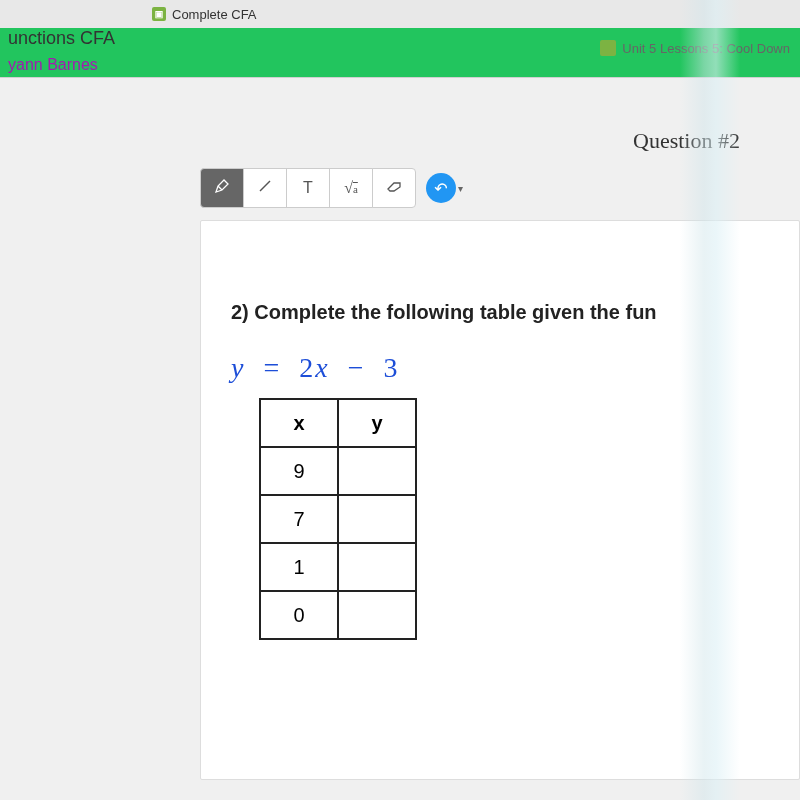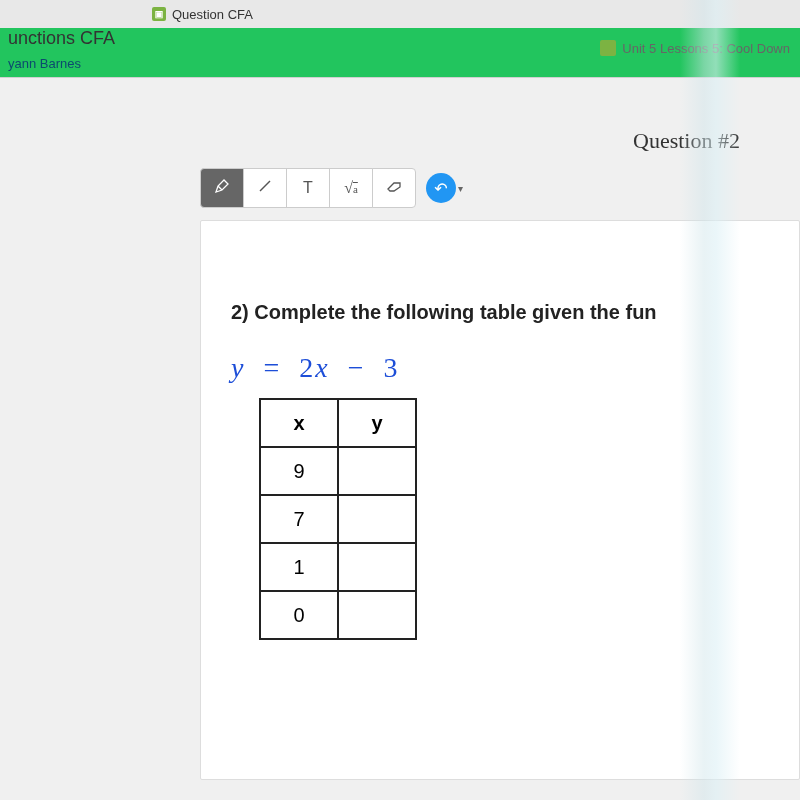--- a/index.html
+++ b/index.html
@@ -49,22 +49,22 @@
     }
     .header-title {
       font-size: 18px;
       color: #333;
       font-weight: normal;
     }
     .user-name {
       position: absolute;
       top: 52px;
       left: 0;
-      font-size: 13px;
-      color: #0c4a6e;
+      font-size: 16px;
+      color: #a21caf;
       padding: 4px 8px;
     }
     .unit-label {
       position: absolute;
       top: 28px;
       right: 10px;
       height: 40px;
       display: flex;
       align-items: center;
       gap: 6px;
@@ -203,21 +203,21 @@
       height: 100%;
       background: linear-gradient(90deg, rgba(255,255,255,0) 0%, rgba(210,230,235,0.5) 40%, rgba(220,240,245,0.6) 60%, rgba(255,255,255,0) 100%);
       pointer-events: none;
     }
   </style>
 </head>
 <body>
 
 <div class="browser-tab">
   <span class="tab-icon">▣</span>
-  <span>Question CFA</span>
+  <span>Complete CFA</span>
 </div>
 
 <div class="header-bar">
   <span class="header-title">unctions CFA</span>
 </div>
 <div class="user-name">yann Barnes</div>
 
 <div class="unit-label">
   <span class="unit-icon"></span>
   <span>Unit 5 Lessons 5: Cool Down</span>

